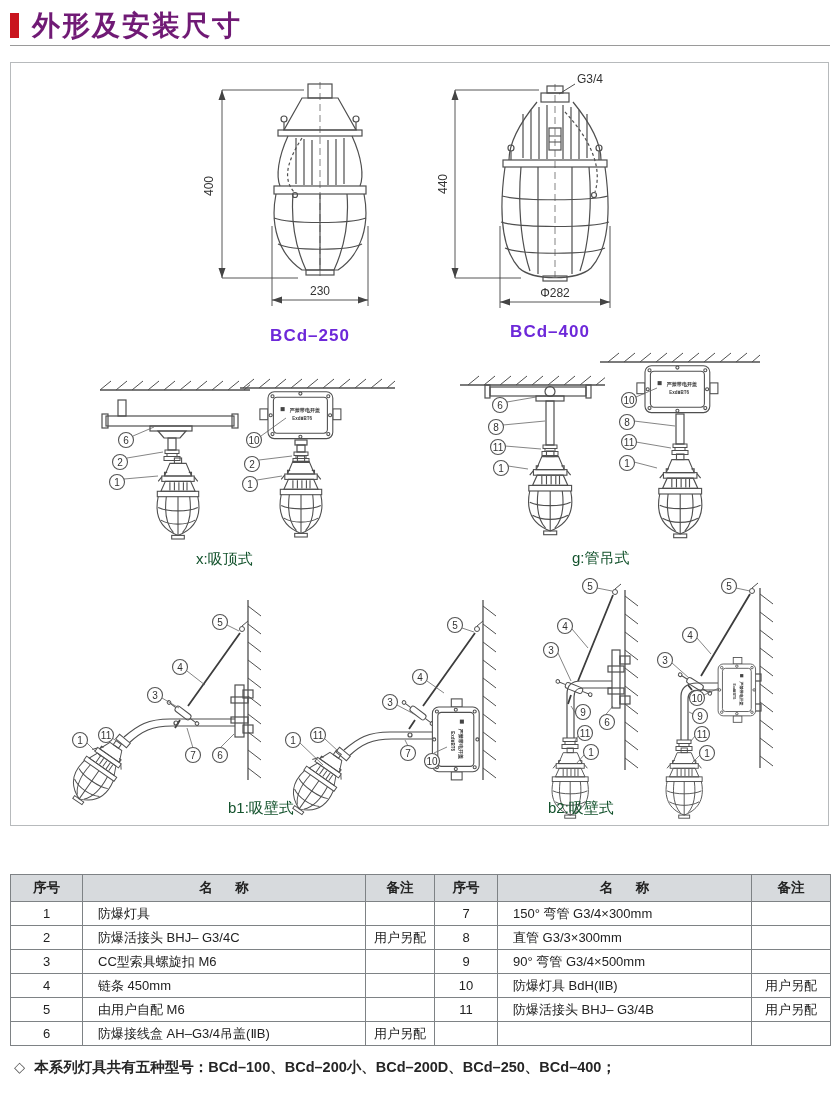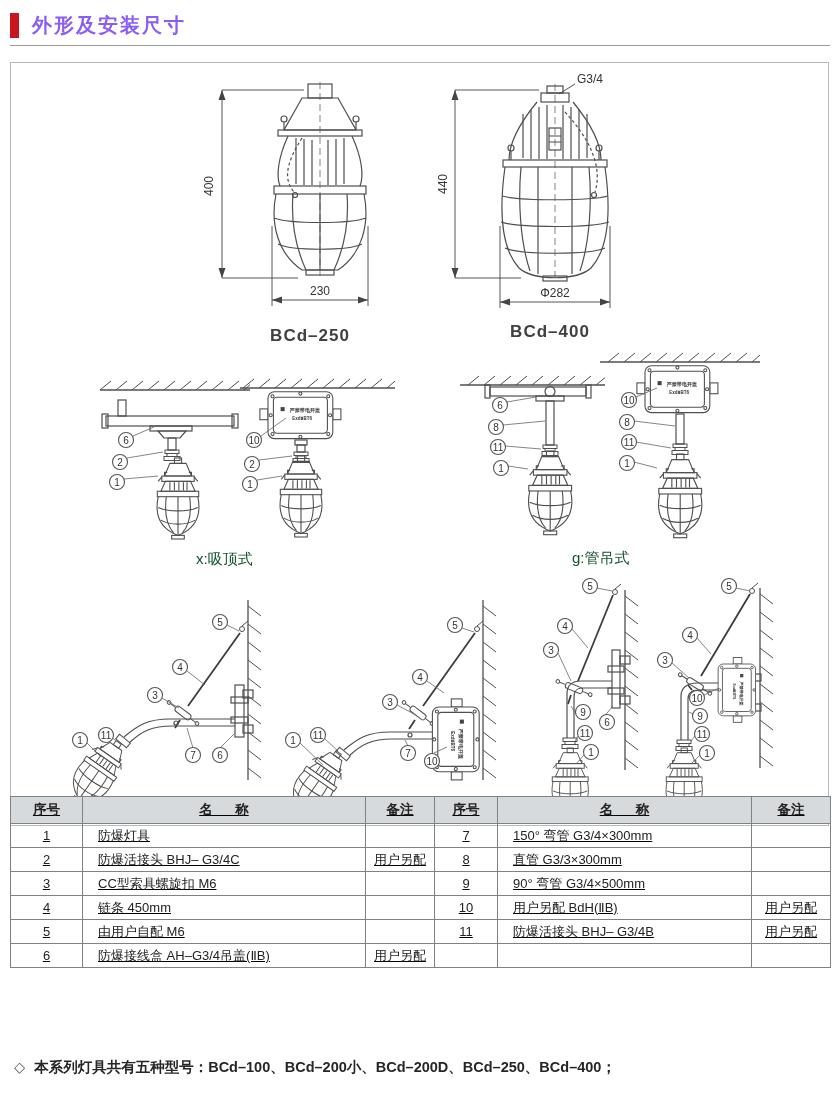--- a/index.html
+++ b/index.html
@@ -2,38 +2,38 @@
 <html><head>
 <meta charset="utf-8">
 <style>
   html,body{margin:0;padding:0;background:#fff;}
   .page{position:relative;width:840px;height:1110px;background:#fff;overflow:hidden;
         font-family:"Liberation Sans","DejaVu Sans",sans-serif;}
   
   .sec{position:absolute;left:10px;width:820px;display:flex;align-items:center;
        border-bottom:1px solid #9a9a9a;padding-bottom:7px;}
   .bar{width:9px;height:25px;background:#c9151e;margin-right:13px;flex:0 0 auto;}
-  .sec .t{font-size:20px;font-weight:bold;color:#8b5cf6;letter-spacing:2px;line-height:25px;}
+  .sec .t{font-size:28px;font-weight:bold;color:#701a75;letter-spacing:2px;line-height:25px;}
   
   .panel{position:absolute;left:10px;top:62px;width:817px;height:762px;border:1px solid #b7babc;}
   svg.fig{position:absolute;overflow:hidden;}
   .lw{fill:none;stroke:#4f4f4f;stroke-width:1.2px;}
   .lw2{fill:none;stroke:#4f4f4f;stroke-width:1px;}
   .rod{fill:none;stroke:#3d3d3d;stroke-width:1.8px;}
   .dim{fill:none;stroke:#444;stroke-width:0.9px;}
   .ar{fill:#444;stroke:none;}
   .dimtxt{font-size:12px;fill:#333;}
   .co circle{fill:#fff;stroke:#555;stroke-width:1.1px;}
   .co text{font-size:10px;fill:#333;text-anchor:middle;}
   .ldr{fill:none;stroke:#666;stroke-width:0.8px;}
   .jbt{fill:#333;text-anchor:middle;font-weight:bold;}
-  .model{position:absolute;color:#404040;font-weight:bold;font-size:17px;text-align:center;letter-spacing:1px;}
+  .model{position:absolute;color:#6d28d9;font-weight:bold;font-size:17px;text-align:center;letter-spacing:1px;}
   .mlabel{position:absolute;font-size:15px;color:#14532d;}
   
-  .tables{position:absolute;left:10px;top:796px;display:flex;text-decoration:underline;}
+  .tables{position:absolute;left:10px;top:874px;display:flex;}
   table.tbl{border-collapse:collapse;table-layout:fixed;}
   .tbl th,.tbl td{border:1px solid #7e8285;font-size:13px;color:#222;padding:0;height:23px;overflow:hidden;}
   .tbl th{background:#d7dadd;font-weight:bold;font-size:13.5px;height:26px;white-space:pre;}
   .c{text-align:center;}
   .l{text-align:left;padding-left:15px !important;}
   .t2{margin-left:-1px;}
   
   .note{position:absolute;left:14px;font-size:14.5px;font-weight:bold;color:#262626;}
   .note .d{color:#555;margin-right:9px;}
 </style>
@@ -543,21 +543,21 @@
             <td class="l">直管 G3/3×300mm</td>
             <td class="c"></td>
           </tr>
       <tr>
             <td class="c">9</td>
             <td class="l">90° 弯管 G3/4×500mm</td>
             <td class="c"></td>
           </tr>
       <tr>
             <td class="c">10</td>
-            <td class="l">用户另配 BdH(ⅡB)</td>
+            <td class="l">防爆灯具 BdH(ⅡB)</td>
             <td class="c">用户另配</td>
           </tr>
       <tr>
             <td class="c">11</td>
             <td class="l">防爆活接头 BHJ– G3/4B</td>
             <td class="c">用户另配</td>
           </tr>
       <tr>
             <td class="c"></td>
             <td class="l"></td>

